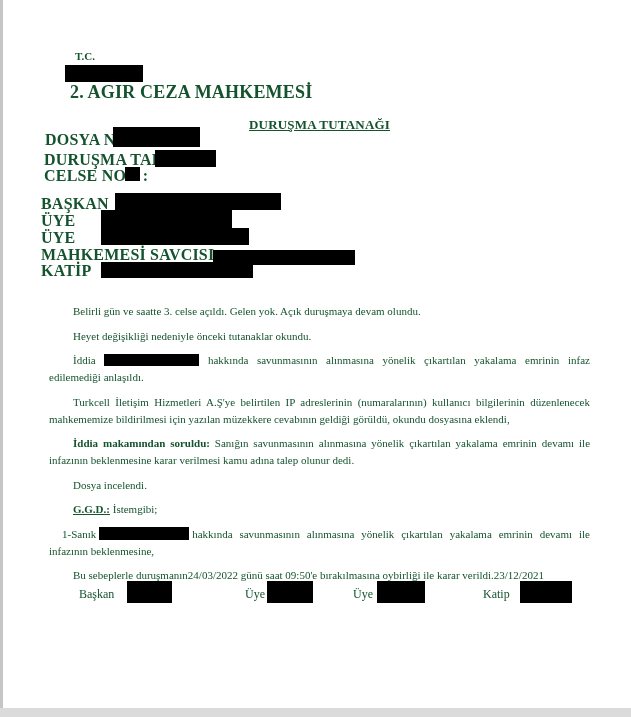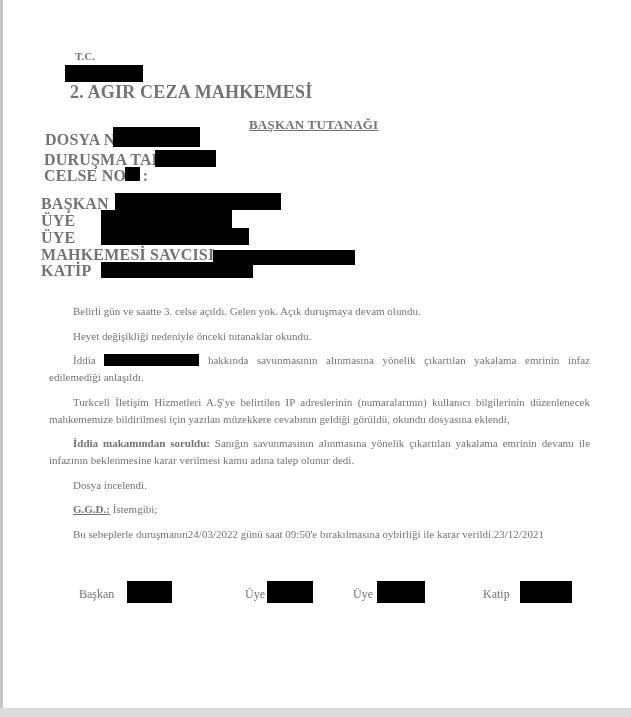--- a/index.html
+++ b/index.html
@@ -1,18 +1,18 @@
 <!DOCTYPE html>
 <html><head>
 <meta charset="utf-8">
 <style>
   html,body { margin:0; padding:0; background:#ffffff; }
   .page {
     position:relative; width:631px; height:717px; background:#ffffff;
-    font-family:"Liberation Serif", serif; color:#737373; overflow:hidden;
+    font-family:"Liberation Serif", serif; color:#14532d; overflow:hidden;
   }
   .edge-left   { position:absolute; left:0; top:0; width:3px; height:717px; background:#c6c6c6; }
   .edge-bottom { position:absolute; left:0; top:708px; width:631px; height:9px; background:#dbdbdb; }
 
   .abs { position:absolute; }
   .redact { position:absolute; background:#000; }
   .redact-inline { display:inline-block; background:#000; vertical-align:-2px; }
 
   .tc    { left:75px; top:50px; font-weight:bold; font-size:11px; }
   .court { left:70px; top:82px; font-weight:bold; font-size:18px; letter-spacing:.2px; }
@@ -37,21 +37,21 @@
 
 <div class="page">
 
   <div class="edge-left"></div>
   <div class="edge-bottom"></div>
 
   <div class="abs tc">T.C.</div>
   <div class="redact" style="left:65px; top:65px; width:78px; height:17px;"></div>
   <div class="abs court">2. AGIR CEZA MAHKEMESİ</div>
 
-  <div class="abs title">BAŞKAN TUTANAĞI</div>
+  <div class="abs title">DURUŞMA TUTANAĞI</div>
 
   <div class="fldlbl" style="left:45px; top:131px;">DOSYA NO</div>
   <div class="redact" style="left:113px; top:127px; width:87px; height:20px;"></div>
 
   <div class="fldlbl" style="left:44px; top:151px;">DURUŞMA TARİHİ :</div>
   <div class="redact" style="left:155px; top:150px; width:61px; height:17px;"></div>
 
   <div class="fldlbl" style="left:44px; top:167px;">CELSE NO    :</div>
   <div class="redact" style="left:125px; top:167px; width:15px; height:14px;"></div>
 
@@ -71,20 +71,21 @@
   <div class="redact" style="left:101px; top:262px; width:152px; height:16px;"></div>
 
   <div class="body">
     <p>Belirli gün ve saatte 3. celse açıldı. Gelen yok. Açık duruşmaya devam olundu.</p>
     <p>Heyet değişikliği nedeniyle önceki tutanaklar okundu.</p>
     <p><span>İddia</span> <span class="redact-inline" style="width:95px; height:12px;"></span> <span>hakkında savunmasının alınmasına yönelik çıkartılan yakalama emrinin infaz edilemediği anlaşıldı.</span></p>
     <p>Turkcell İletişim Hizmetleri A.Ş'ye belirtilen IP adreslerinin (numaralarının) kullanıcı bilgilerinin düzenlenecek mahkememize bildirilmesi için yazılan müzekkere cevabının geldiği görüldü, okundu dosyasına eklendi,</p>
     <p><span class="bold">İddia makamından soruldu:</span> <span>Sanığın savunmasının alınmasına yönelik çıkartılan yakalama emrinin devamı ile infazının beklenmesine karar verilmesi kamu adına talep olunur dedi.</span></p>
     <p>Dosya incelendi.</p>
     <p><span class="bold u">G.G.D.:</span> <span>İstemgibi;</span></p>
+    <p class="ind-small"><span>1-Sanık</span><span class="redact-inline" style="width:90px; height:13px; margin-left:3px; margin-right:3px;"></span><span>hakkında savunmasının alınmasına yönelik çıkartılan yakalama emrinin devamı ile infazının beklenmesine,</span></p>
     <p class="oneline">Bu sebeplerle duruşmanın24/03/2022 günü saat 09:50'e bırakılmasına oybirliği ile karar verildi.23/12/2021</p>
   </div>
 
   <div class="siglbl" style="left:79px; top:587px;">Başkan</div>
   <div class="redact" style="left:127px; top:581px; width:45px; height:22px;"></div>
 
   <div class="siglbl" style="left:245px; top:587px;">Üye</div>
   <div class="redact" style="left:267px; top:581px; width:46px; height:22px;"></div>
 
   <div class="siglbl" style="left:353px; top:587px;">Üye</div>

